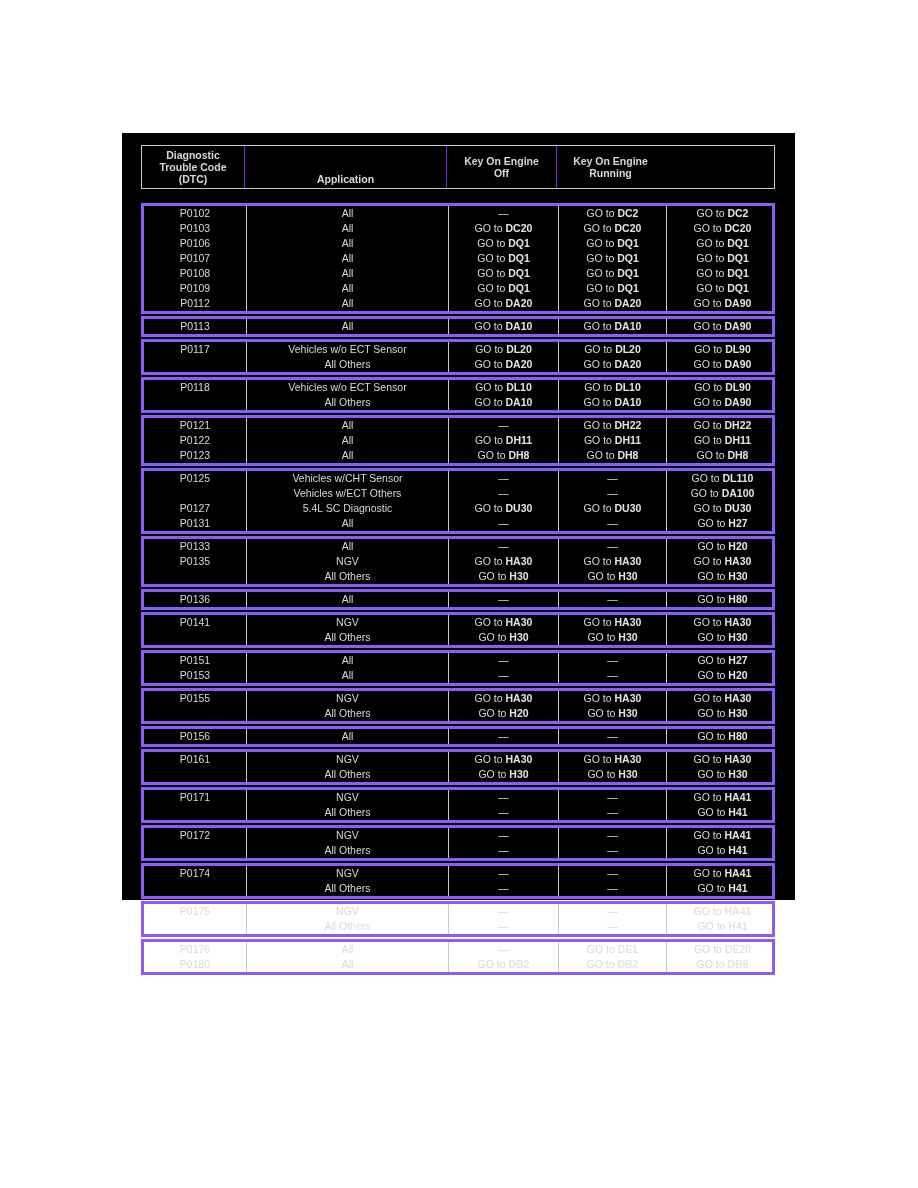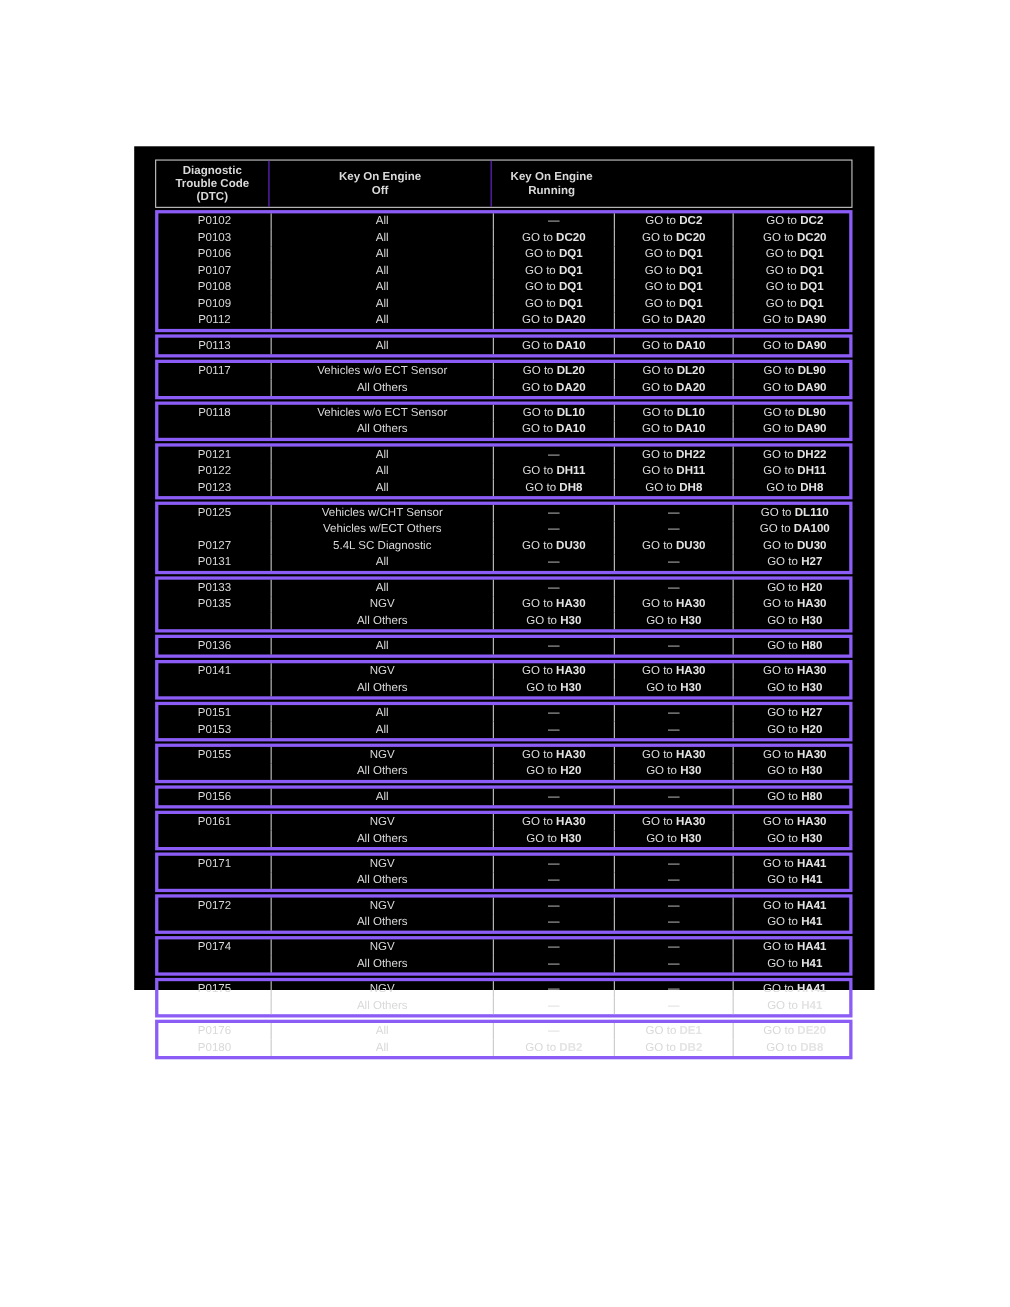--- a/index.html
+++ b/index.html
@@ -30,21 +30,21 @@
     line-height: 15px;
   }
   .thead, .trow {
     display: grid;
     grid-template-columns: 102px 202px 110px 108px 112px;
   }
   .thead {
     border: 1px solid #c8c8c8;
     height: 44px;
     font-weight: bold;
-    margin-bottom: 2px;
+    margin-bottom: 14px;
   }
   .th {
     display: flex;
     flex-direction: column;
     align-items: center;
     text-align: center;
     white-space: pre-line;
     line-height: 12px;
     padding: 3px 2px;
   }
@@ -71,20 +71,21 @@
 <body>
 
 <div class="page">
   <div class="scan-box">
     <div class="dtc-table">
 
       <div class="thead">
         <div class="th align-top">Diagnostic
 Trouble Code
 (DTC)</div>
+        <div class="th align-bottom">Application</div>
         <div class="th align-center">Key On Engine
 Off</div>
         <div class="th align-center">Key On Engine
 Running</div>
       </div>
 
       <div id="table-body">
           <div class="tgroup">
             <div class="trow">
               <div class="td">P0102</div>

